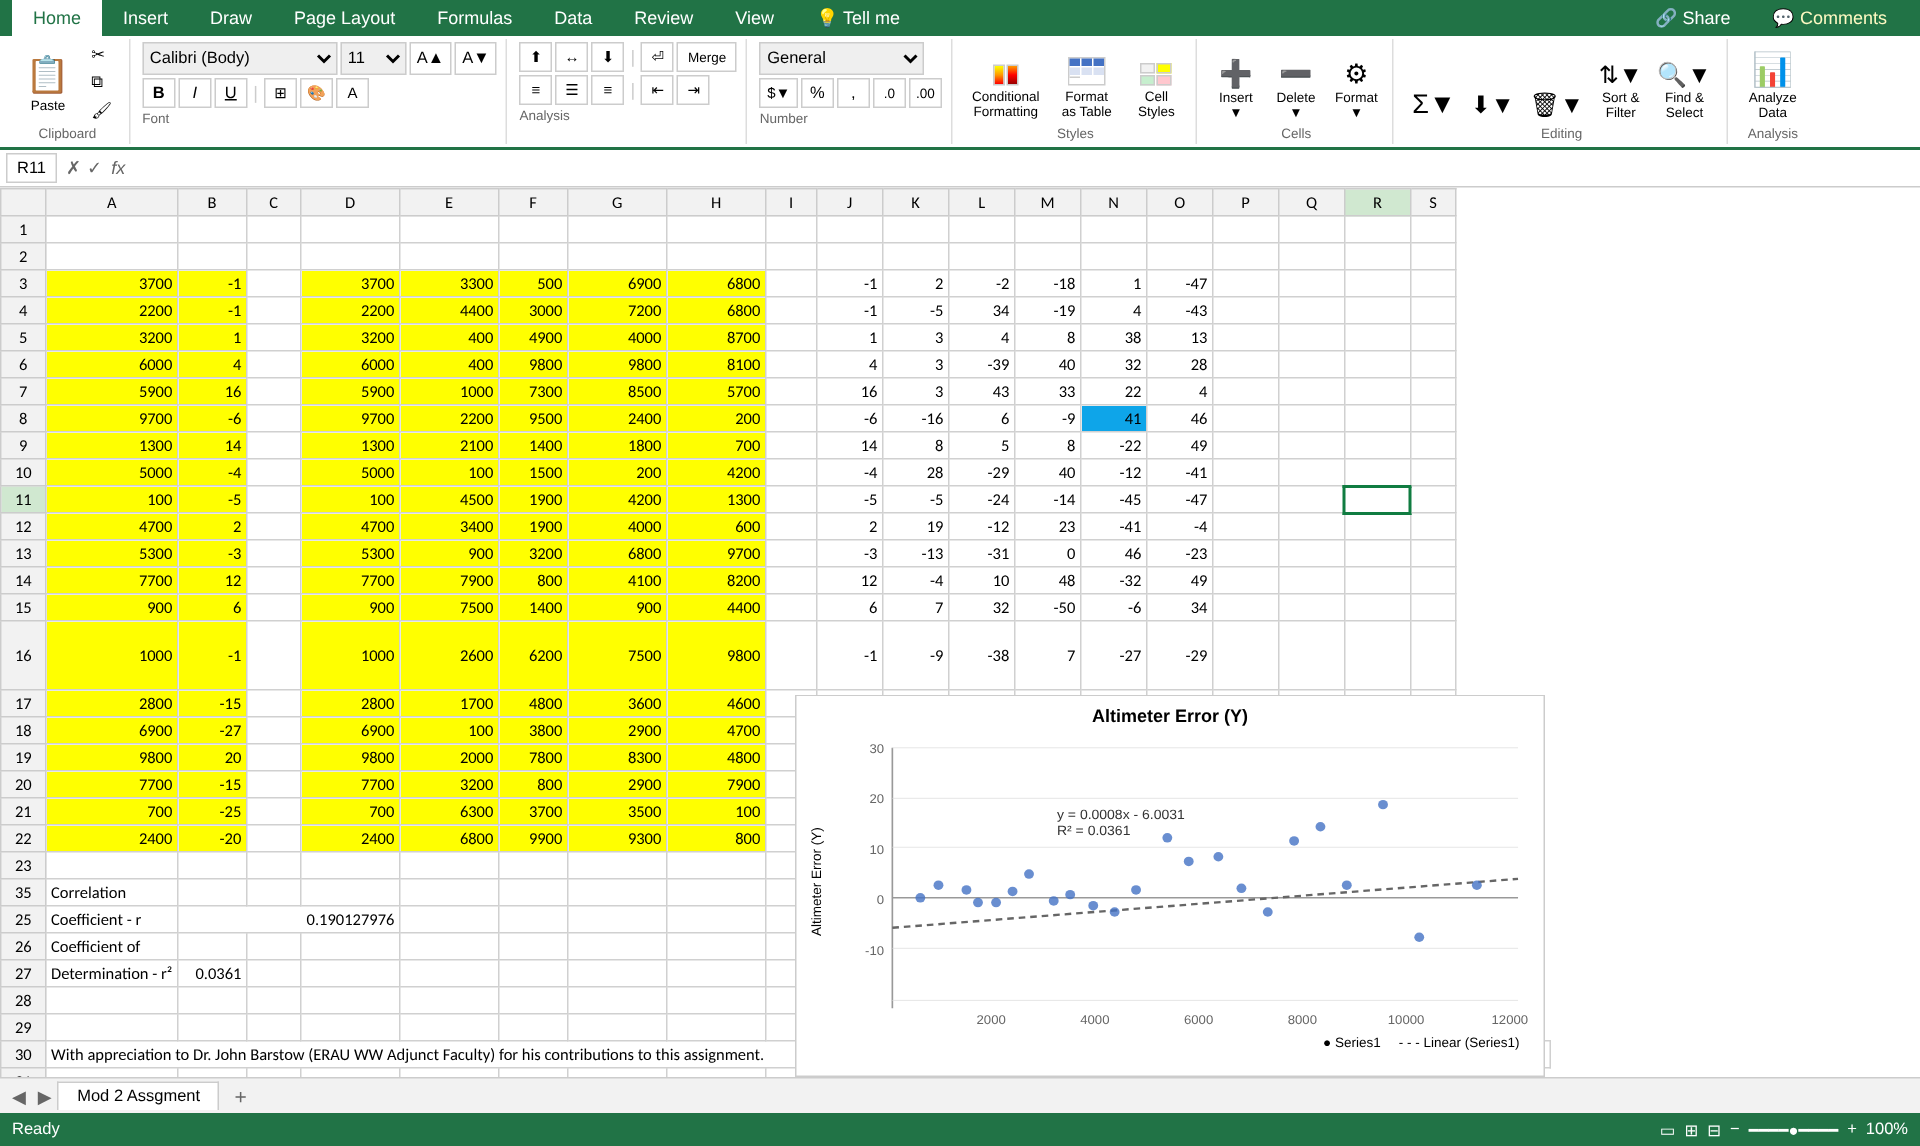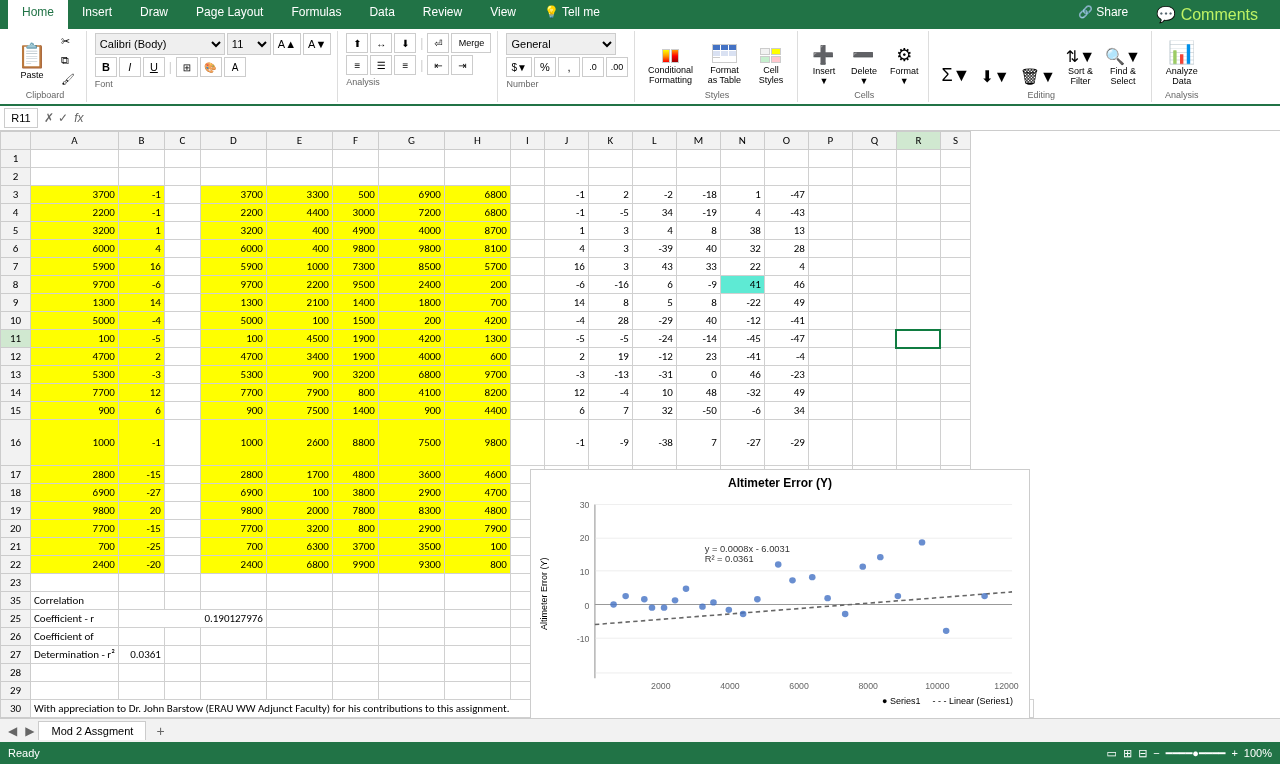--- a/index.html
+++ b/index.html
@@ -13,21 +13,21 @@
   <div style="color:#fff; padding:5px 14px; font-size:12px; cursor:pointer;">Insert</div>
   <div style="color:#fff; padding:5px 14px; font-size:12px; cursor:pointer;">Draw</div>
   <div style="color:#fff; padding:5px 14px; font-size:12px; cursor:pointer;">Page Layout</div>
   <div style="color:#fff; padding:5px 14px; font-size:12px; cursor:pointer;">Formulas</div>
   <div style="color:#fff; padding:5px 14px; font-size:12px; cursor:pointer;">Data</div>
   <div style="color:#fff; padding:5px 14px; font-size:12px; cursor:pointer;">Review</div>
   <div style="color:#fff; padding:5px 14px; font-size:12px; cursor:pointer;">View</div>
   <div style="color:#fff; padding:5px 14px; font-size:12px; cursor:pointer;">💡 Tell me</div>
   <div style="flex:1;"></div>
   <div style="color:#fff; padding:5px 14px; font-size:12px; cursor:pointer;">🔗 Share</div>
-  <div style="color:#bef264; padding:5px 14px; font-size:16px; cursor:pointer;">💬 Comments</div>
+  <div style="color:#fef9c3; padding:5px 14px; font-size:12px; cursor:pointer;">💬 Comments</div>
 </div>
 
 <div style="display:flex; align-items:stretch; background:#fff; border-bottom:2px solid #217346; padding:2px 4px; gap:2px; min-height:70px;">
 
   <div style="display:flex; flex-direction:column; align-items:center; border-right:1px solid #ddd; padding:2px 6px; gap:2px;">
     <div style="display:flex; gap:2px; align-items:center;">
       <div style="display:flex;flex-direction:column;align-items:center;cursor:pointer;padding:2px 6px;border:1px solid transparent;border-radius:2px;">
         <span style="font-size:24px;">📋</span>
         <span style="font-size:9px;">Paste</span>
       </div>
@@ -403,21 +403,21 @@
             <td style="border: 1px solid rgb(208, 208, 208); font-size: 11px; height: 18px; overflow: hidden; white-space: nowrap; padding: 0px 3px; background: rgb(255, 255, 0); text-align: right;">9700</td>
             <td style="border: 1px solid rgb(208, 208, 208); font-size: 11px; height: 18px; overflow: hidden; white-space: nowrap; padding: 0px 3px; background: rgb(255, 255, 0); text-align: right;">2200</td>
             <td style="border: 1px solid rgb(208, 208, 208); font-size: 11px; height: 18px; overflow: hidden; white-space: nowrap; padding: 0px 3px; background: rgb(255, 255, 0); text-align: right;">9500</td>
             <td style="border: 1px solid rgb(208, 208, 208); font-size: 11px; height: 18px; overflow: hidden; white-space: nowrap; padding: 0px 3px; background: rgb(255, 255, 0); text-align: right;">2400</td>
             <td style="border: 1px solid rgb(208, 208, 208); font-size: 11px; height: 18px; overflow: hidden; white-space: nowrap; padding: 0px 3px; background: rgb(255, 255, 0); text-align: right;">200</td>
             <td style="border: 1px solid rgb(208, 208, 208); font-size: 11px; height: 18px; overflow: hidden; white-space: nowrap; padding: 0px 3px; background: rgb(255, 255, 255); text-align: right;"></td>
             <td style="border: 1px solid rgb(208, 208, 208); font-size: 11px; height: 18px; overflow: hidden; white-space: nowrap; padding: 0px 3px; background: rgb(255, 255, 255); text-align: right;">-6</td>
             <td style="border: 1px solid rgb(208, 208, 208); font-size: 11px; height: 18px; overflow: hidden; white-space: nowrap; padding: 0px 3px; background: rgb(255, 255, 255); text-align: right;">-16</td>
             <td style="border: 1px solid rgb(208, 208, 208); font-size: 11px; height: 18px; overflow: hidden; white-space: nowrap; padding: 0px 3px; background: rgb(255, 255, 255); text-align: right;">6</td>
             <td style="border: 1px solid rgb(208, 208, 208); font-size: 11px; height: 18px; overflow: hidden; white-space: nowrap; padding: 0px 3px; background: rgb(255, 255, 255); text-align: right;">-9</td>
-            <td style="border: 1px solid rgb(208, 208, 208); font-size: 11px; height: 18px; overflow: hidden; white-space: nowrap; padding: 0px 3px; background: #5eead4; text-align: right;">41</td>
+            <td style="border: 1px solid rgb(208, 208, 208); font-size: 11px; height: 18px; overflow: hidden; white-space: nowrap; padding: 0px 3px; background: #0ea5e9; text-align: right;">41</td>
             <td style="border: 1px solid rgb(208, 208, 208); font-size: 11px; height: 18px; overflow: hidden; white-space: nowrap; padding: 0px 3px; background: rgb(255, 255, 255); text-align: right;">46</td>
             <td style="border: 1px solid rgb(208, 208, 208); font-size: 11px; height: 18px; overflow: hidden; white-space: nowrap; padding: 0px 3px; background: rgb(255, 255, 255); text-align: right;"></td>
             <td style="border: 1px solid rgb(208, 208, 208); font-size: 11px; height: 18px; overflow: hidden; white-space: nowrap; padding: 0px 3px; background: rgb(255, 255, 255); text-align: right;"></td>
             <td style="border: 1px solid rgb(208, 208, 208); font-size: 11px; height: 18px; overflow: hidden; white-space: nowrap; padding: 0px 3px; background: rgb(255, 255, 255); text-align: right;"></td>
             <td style="border: 1px solid rgb(208, 208, 208); font-size: 11px; height: 18px; overflow: hidden; white-space: nowrap; padding: 0px 3px; background: rgb(255, 255, 255); text-align: right;"></td>
           </tr>
           <tr>
             <th style="background: rgb(242, 242, 242); border: 1px solid rgb(204, 204, 204); text-align: center; font-weight: normal; font-size: 11px; height: 18px; min-width: 30px; width: 30px;">9</th>
             <td style="border: 1px solid rgb(208, 208, 208); font-size: 11px; height: 18px; overflow: hidden; white-space: nowrap; padding: 0px 3px; background: rgb(255, 255, 0); text-align: right;">1300</td>
             <td style="border: 1px solid rgb(208, 208, 208); font-size: 11px; height: 18px; overflow: hidden; white-space: nowrap; padding: 0px 3px; background: rgb(255, 255, 0); text-align: right;">14</td>
@@ -571,21 +571,21 @@
             <td style="border: 1px solid rgb(208, 208, 208); font-size: 11px; height: 18px; overflow: hidden; white-space: nowrap; padding: 0px 3px; background: rgb(255, 255, 255); text-align: right;"></td>
             <td style="border: 1px solid rgb(208, 208, 208); font-size: 11px; height: 18px; overflow: hidden; white-space: nowrap; padding: 0px 3px; background: rgb(255, 255, 255); text-align: right;"></td>
           </tr>
           <tr>
             <th style="background: rgb(242, 242, 242); border: 1px solid rgb(204, 204, 204); text-align: center; font-weight: normal; font-size: 11px; height: 18px; min-width: 30px; width: 30px;">16</th>
             <td style="border: 1px solid rgb(208, 208, 208); font-size: 11px; height: 18px; overflow: hidden; white-space: nowrap; padding: 0px 3px; background: rgb(255, 255, 0); text-align: right;">1000</td>
             <td style="border: 1px solid rgb(208, 208, 208); font-size: 11px; height: 18px; overflow: hidden; white-space: nowrap; padding: 0px 3px; background: rgb(255, 255, 0); text-align: right;">-1</td>
             <td style="border: 1px solid rgb(208, 208, 208); font-size: 11px; height: 18px; overflow: hidden; white-space: nowrap; padding: 0px 3px; background: rgb(255, 255, 255); text-align: right;"></td>
             <td style="border: 1px solid rgb(208, 208, 208); font-size: 11px; height: 18px; overflow: hidden; white-space: nowrap; padding: 0px 3px; background: rgb(255, 255, 0); text-align: right;">1000</td>
             <td style="border: 1px solid rgb(208, 208, 208); font-size: 11px; height: 18px; overflow: hidden; white-space: nowrap; padding: 16px 3px; background: rgb(255, 255, 0); text-align: right;">2600</td>
-            <td style="border: 1px solid rgb(208, 208, 208); font-size: 11px; height: 18px; overflow: hidden; white-space: nowrap; padding: 0px 3px; background: rgb(255, 255, 0); text-align: right;">8800</td>
+            <td style="border: 1px solid rgb(208, 208, 208); font-size: 11px; height: 18px; overflow: hidden; white-space: nowrap; padding: 0px 3px; background: rgb(255, 255, 0); text-align: right;">6200</td>
             <td style="border: 1px solid rgb(208, 208, 208); font-size: 11px; height: 18px; overflow: hidden; white-space: nowrap; padding: 0px 3px; background: rgb(255, 255, 0); text-align: right;">7500</td>
             <td style="border: 1px solid rgb(208, 208, 208); font-size: 11px; height: 18px; overflow: hidden; white-space: nowrap; padding: 0px 3px; background: rgb(255, 255, 0); text-align: right;">9800</td>
             <td style="border: 1px solid rgb(208, 208, 208); font-size: 11px; height: 18px; overflow: hidden; white-space: nowrap; padding: 0px 3px; background: rgb(255, 255, 255); text-align: right;"></td>
             <td style="border: 1px solid rgb(208, 208, 208); font-size: 11px; height: 18px; overflow: hidden; white-space: nowrap; padding: 0px 3px; background: rgb(255, 255, 255); text-align: right;">-1</td>
             <td style="border: 1px solid rgb(208, 208, 208); font-size: 11px; height: 18px; overflow: hidden; white-space: nowrap; padding: 0px 3px; background: rgb(255, 255, 255); text-align: right;">-9</td>
             <td style="border: 1px solid rgb(208, 208, 208); font-size: 11px; height: 18px; overflow: hidden; white-space: nowrap; padding: 0px 3px; background: rgb(255, 255, 255); text-align: right;">-38</td>
             <td style="border: 1px solid rgb(208, 208, 208); font-size: 11px; height: 18px; overflow: hidden; white-space: nowrap; padding: 0px 3px; background: rgb(255, 255, 255); text-align: right;">7</td>
             <td style="border: 1px solid rgb(208, 208, 208); font-size: 11px; height: 18px; overflow: hidden; white-space: nowrap; padding: 0px 3px; background: rgb(255, 255, 255); text-align: right;">-27</td>
             <td style="border: 1px solid rgb(208, 208, 208); font-size: 11px; height: 18px; overflow: hidden; white-space: nowrap; padding: 0px 3px; background: rgb(255, 255, 255); text-align: right;">-29</td>
             <td style="border: 1px solid rgb(208, 208, 208); font-size: 11px; height: 18px; overflow: hidden; white-space: nowrap; padding: 0px 3px; background: rgb(255, 255, 255); text-align: right;"></td>

